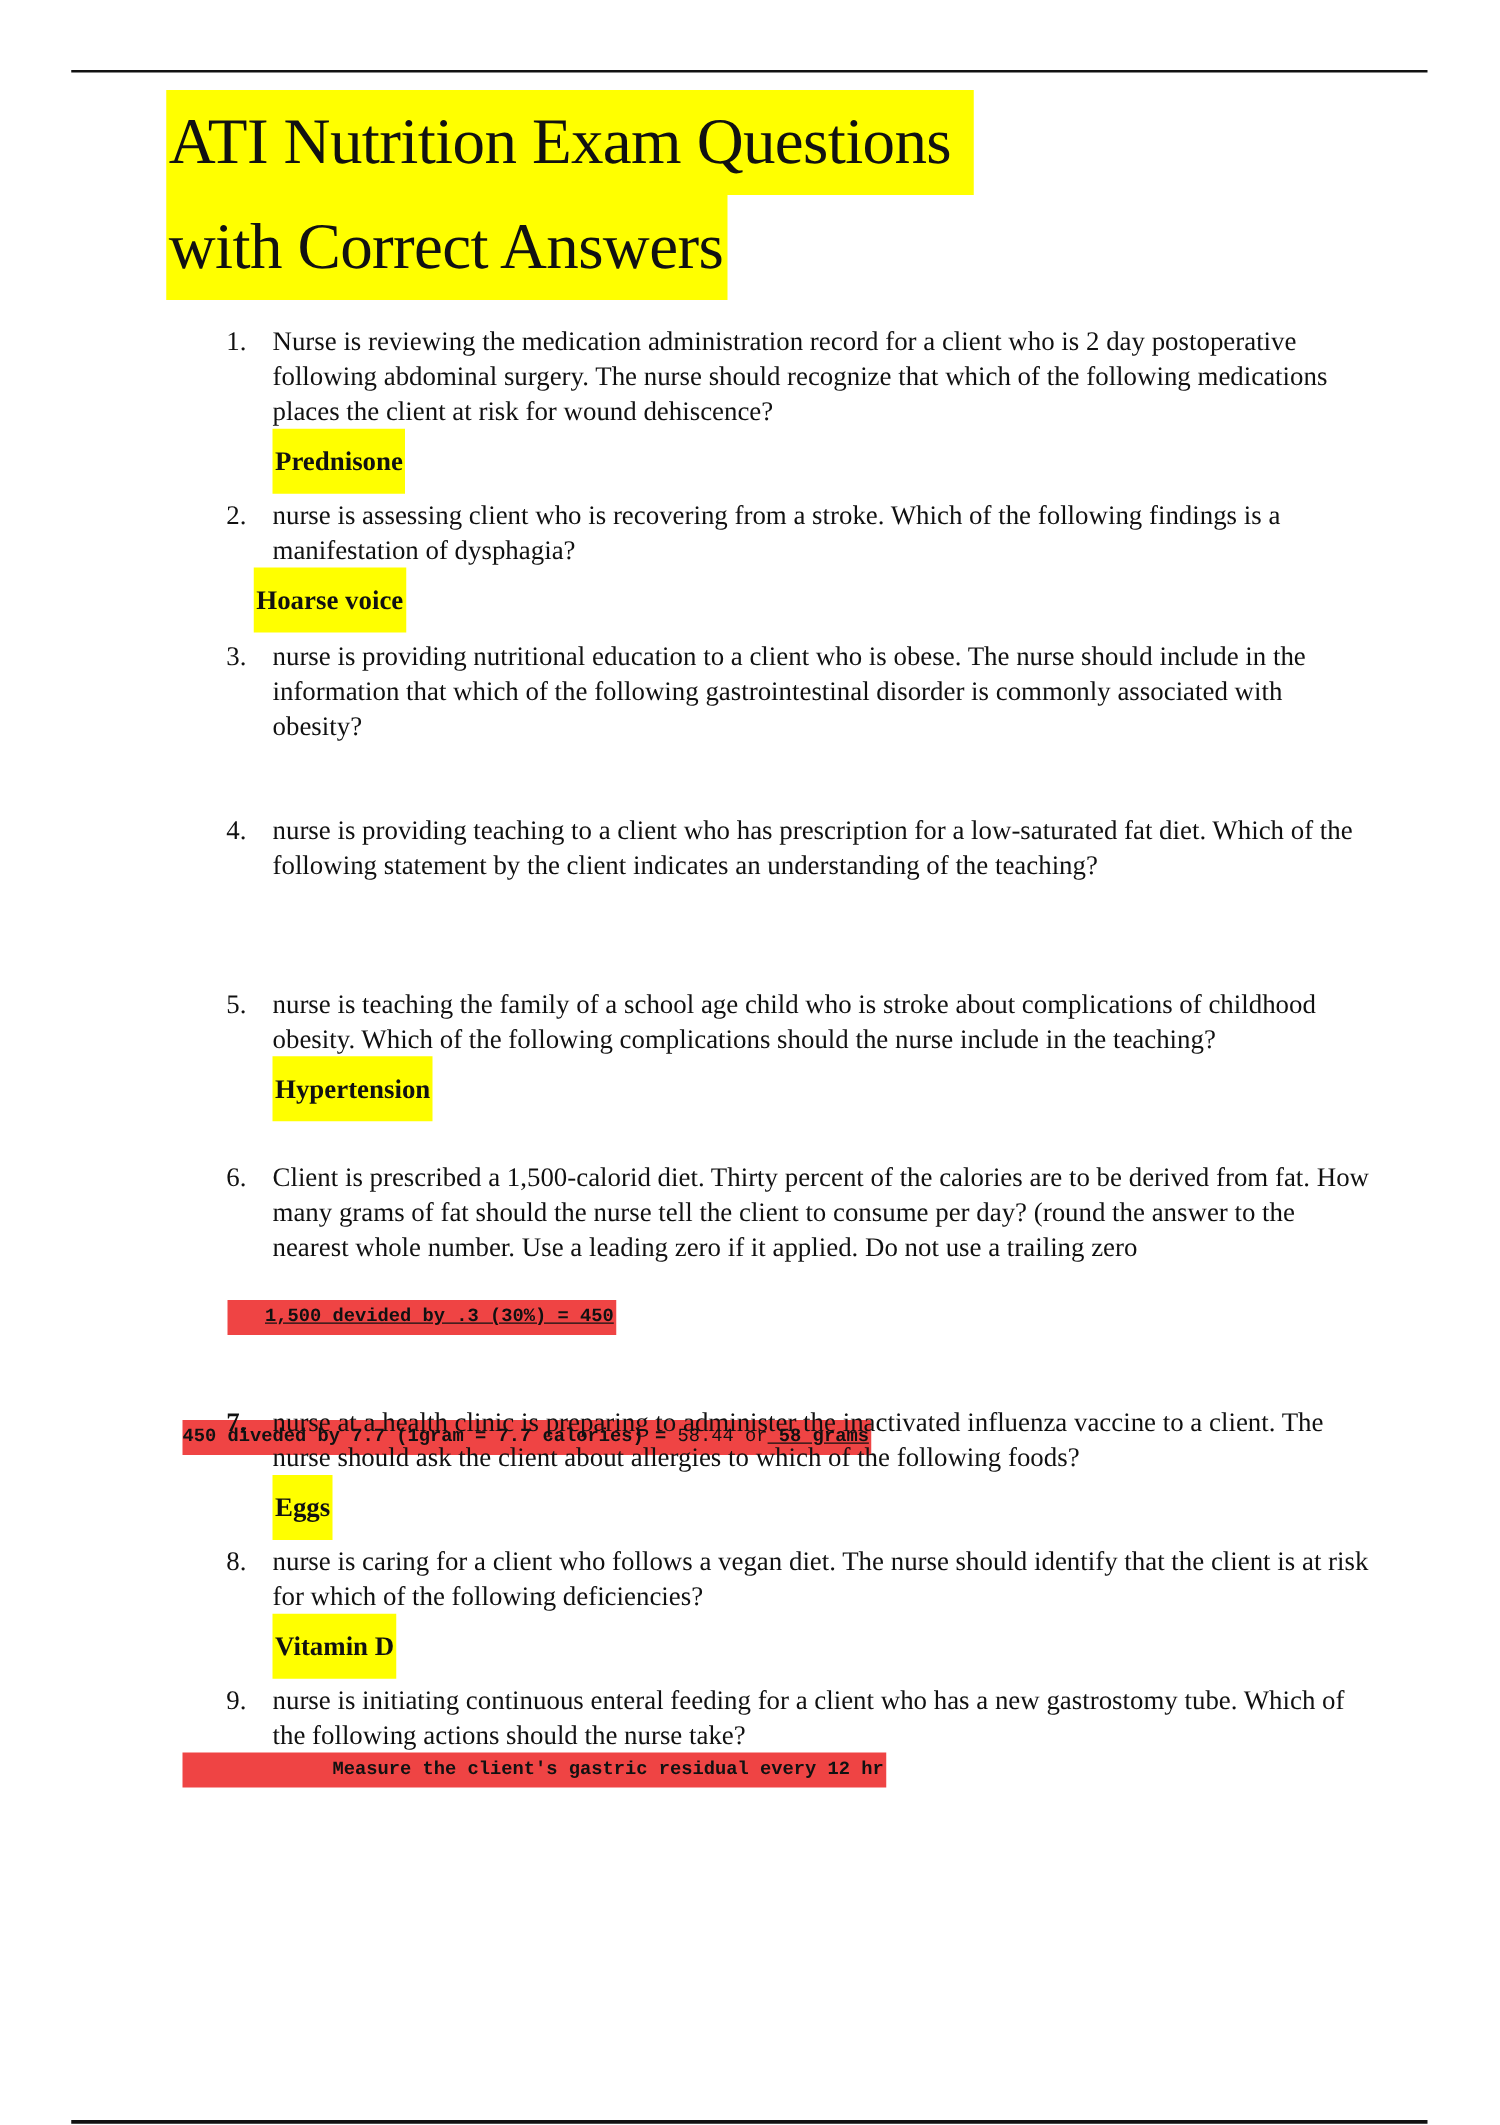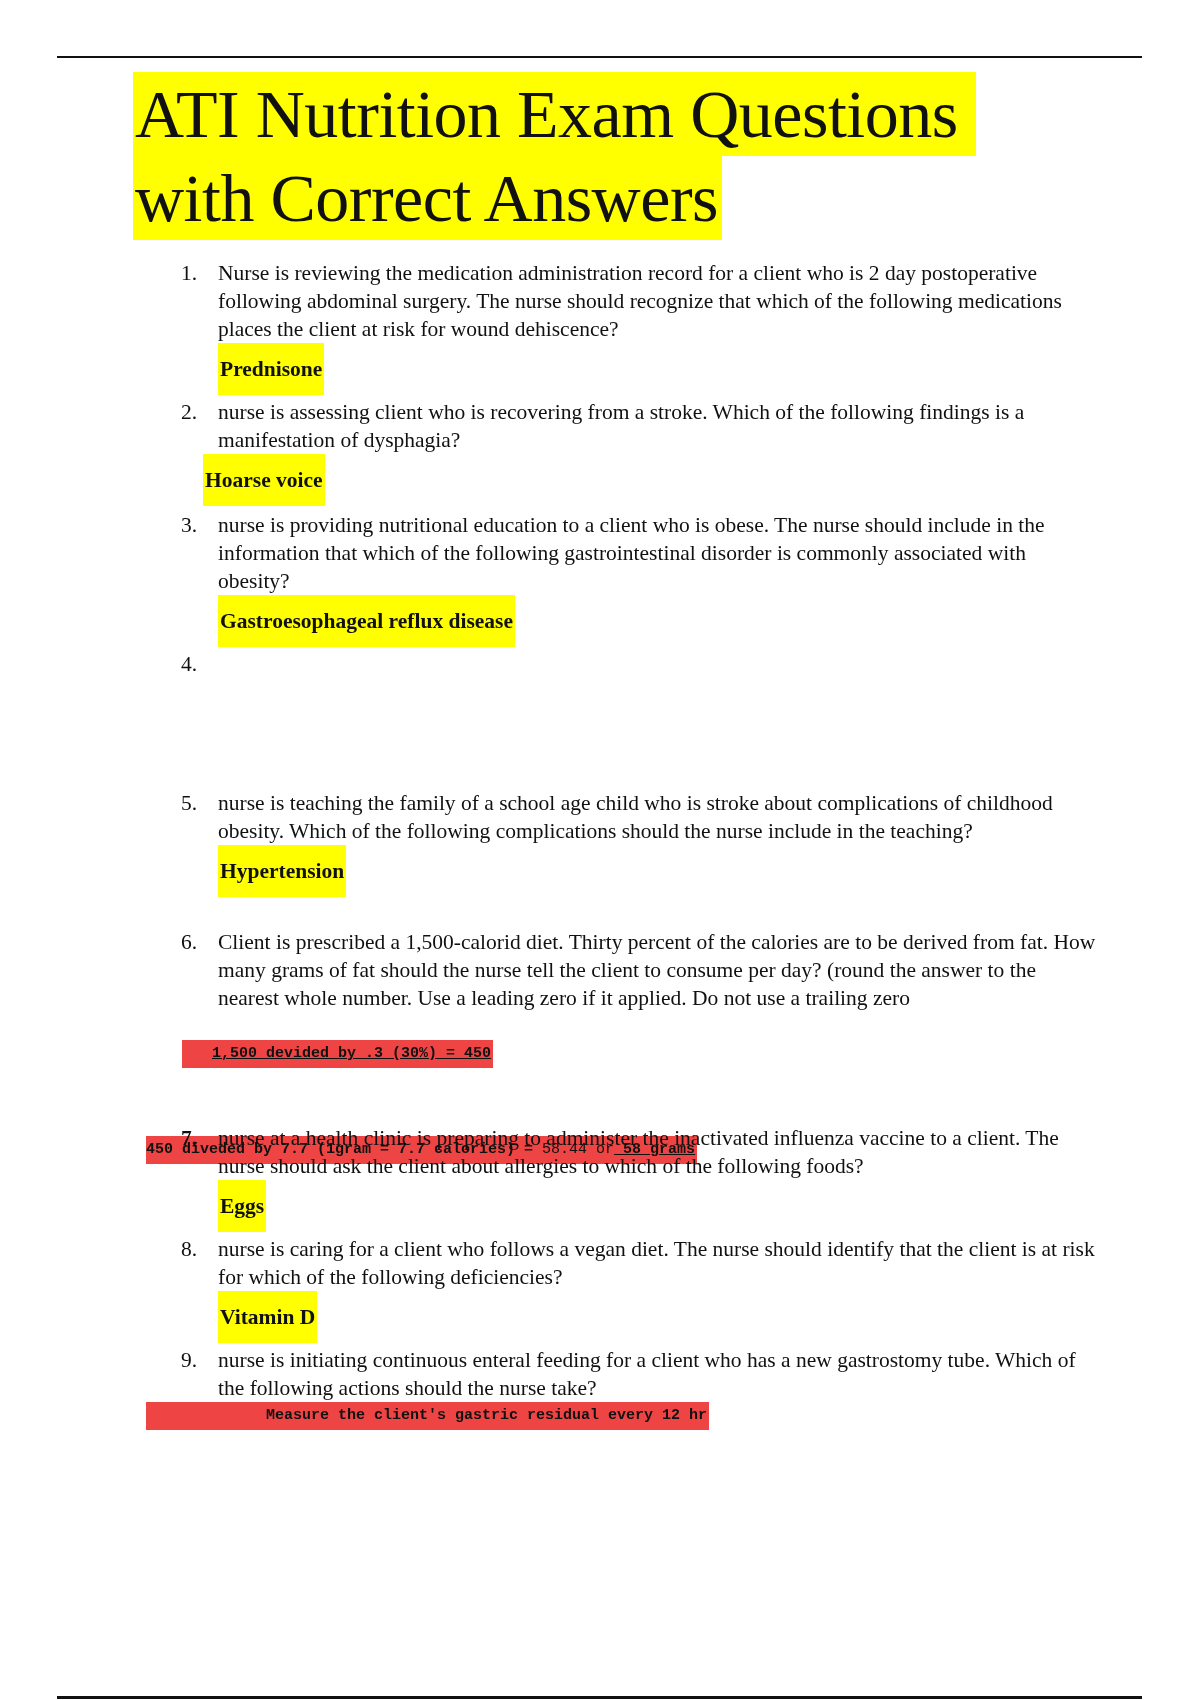--- a/index.html
+++ b/index.html
@@ -2,21 +2,21 @@
 <html><head>
 <meta charset="utf-8">
 <style>
   html, body { margin:0; padding:0; background:#ffffff; }
   body { width:1200px; height:1700px; position:relative; overflow:hidden;
          font-family:"Liberation Serif", "DejaVu Serif", serif; color:#111; }
   .rule { position:absolute; left:57px; width:1085px; height:2px; background:#111; }
   .rule.top { top:56px; }
   .rule.bottom { top:1696px; height:3px; }
   .title { position:absolute; left:133px; top:72px; margin:0; font-weight:normal;
-           font-size:68px; line-height:84px; letter-spacing:-0.5px; }
+           font-size:52px; line-height:84px; letter-spacing:-0.5px; }
   .title .line { display:inline-block; background:#ffff00; padding:0 18px 0 2px; }
   .title .l2 { padding-right:4px; }
   .q { position:absolute; left:181px; width:920px; font-size:21.5px; line-height:28px; }
   .q .num { position:absolute; left:0; top:0; }
   .q .text { display:block; margin-left:37px; }
   .q .ans { display:inline-block; font-weight:bold; margin-left:37px; background:#ffff00; padding:12px 2px; }
   .calc { position:absolute; font-weight:bold; font-size:15px; line-height:28px; background:#ef4444;font-family:Liberation Mono, monospace; }
   .u { text-decoration:underline; }
   .normal { font-weight:normal; }
 </style>
@@ -38,25 +38,25 @@
 
 <div class="q" style="top:398px;">
   <span class="num">2.</span>
   <span class="text">nurse is assessing client who is recovering from a stroke. Which of the following findings is a manifestation of dysphagia?</span>
   <span class="ans" style="margin-left:22px;">Hoarse voice</span>
 </div>
 
 <div class="q" style="top:511px;">
   <span class="num">3.</span>
   <span class="text">nurse is providing nutritional education to a client who is obese. The nurse should include in the information that which of the following gastrointestinal disorder is commonly associated with obesity?</span>
-  <span class="ans">Gastroesophageal reflux disease</span>
 </div>
 
 <div class="q" style="top:650px;">
   <span class="num">4.</span>
+  <span class="text">nurse is providing teaching to a client who has prescription for a low-saturated fat diet. Which of the following statement by the client indicates an understanding of the teaching?</span>
 </div>
 
 <div class="q" style="top:789px;">
   <span class="num">5.</span>
   <span class="text">nurse is teaching the family of a school age child who is stroke about complications of childhood obesity. Which of the following complications should the nurse include in the teaching?</span>
   <span class="ans">Hypertension</span>
 </div>
 
 <div class="q" style="top:928px;">
   <span class="num">6.</span>

